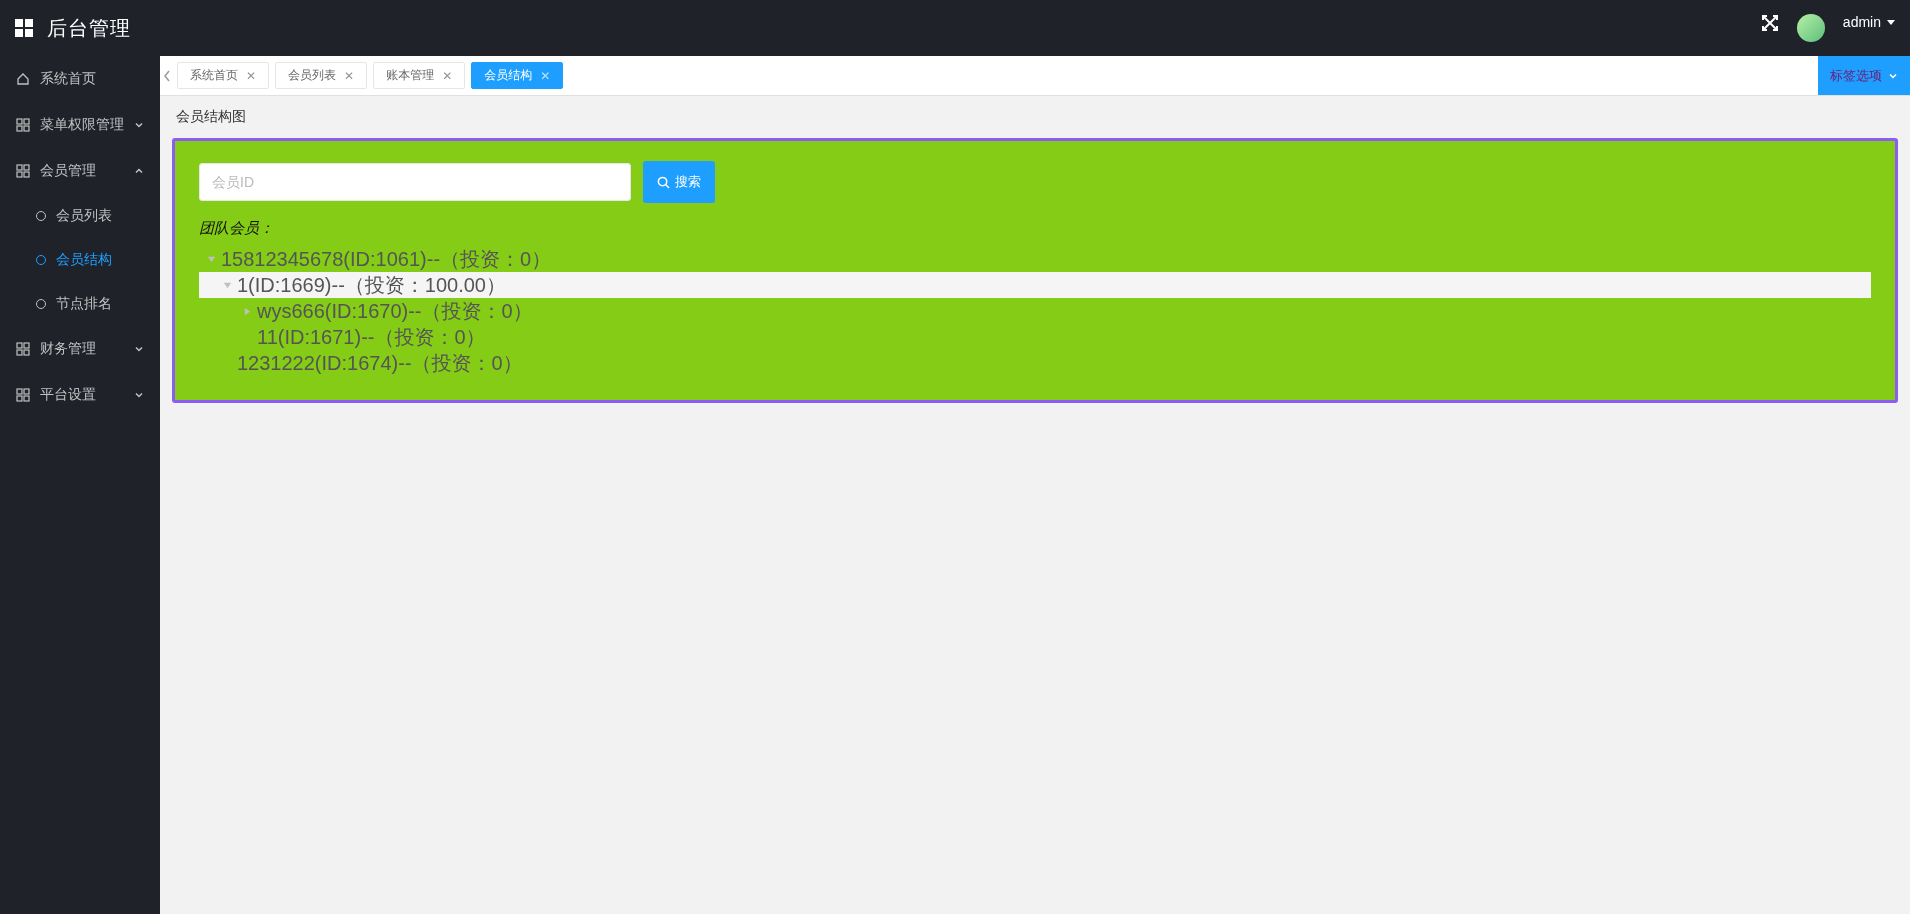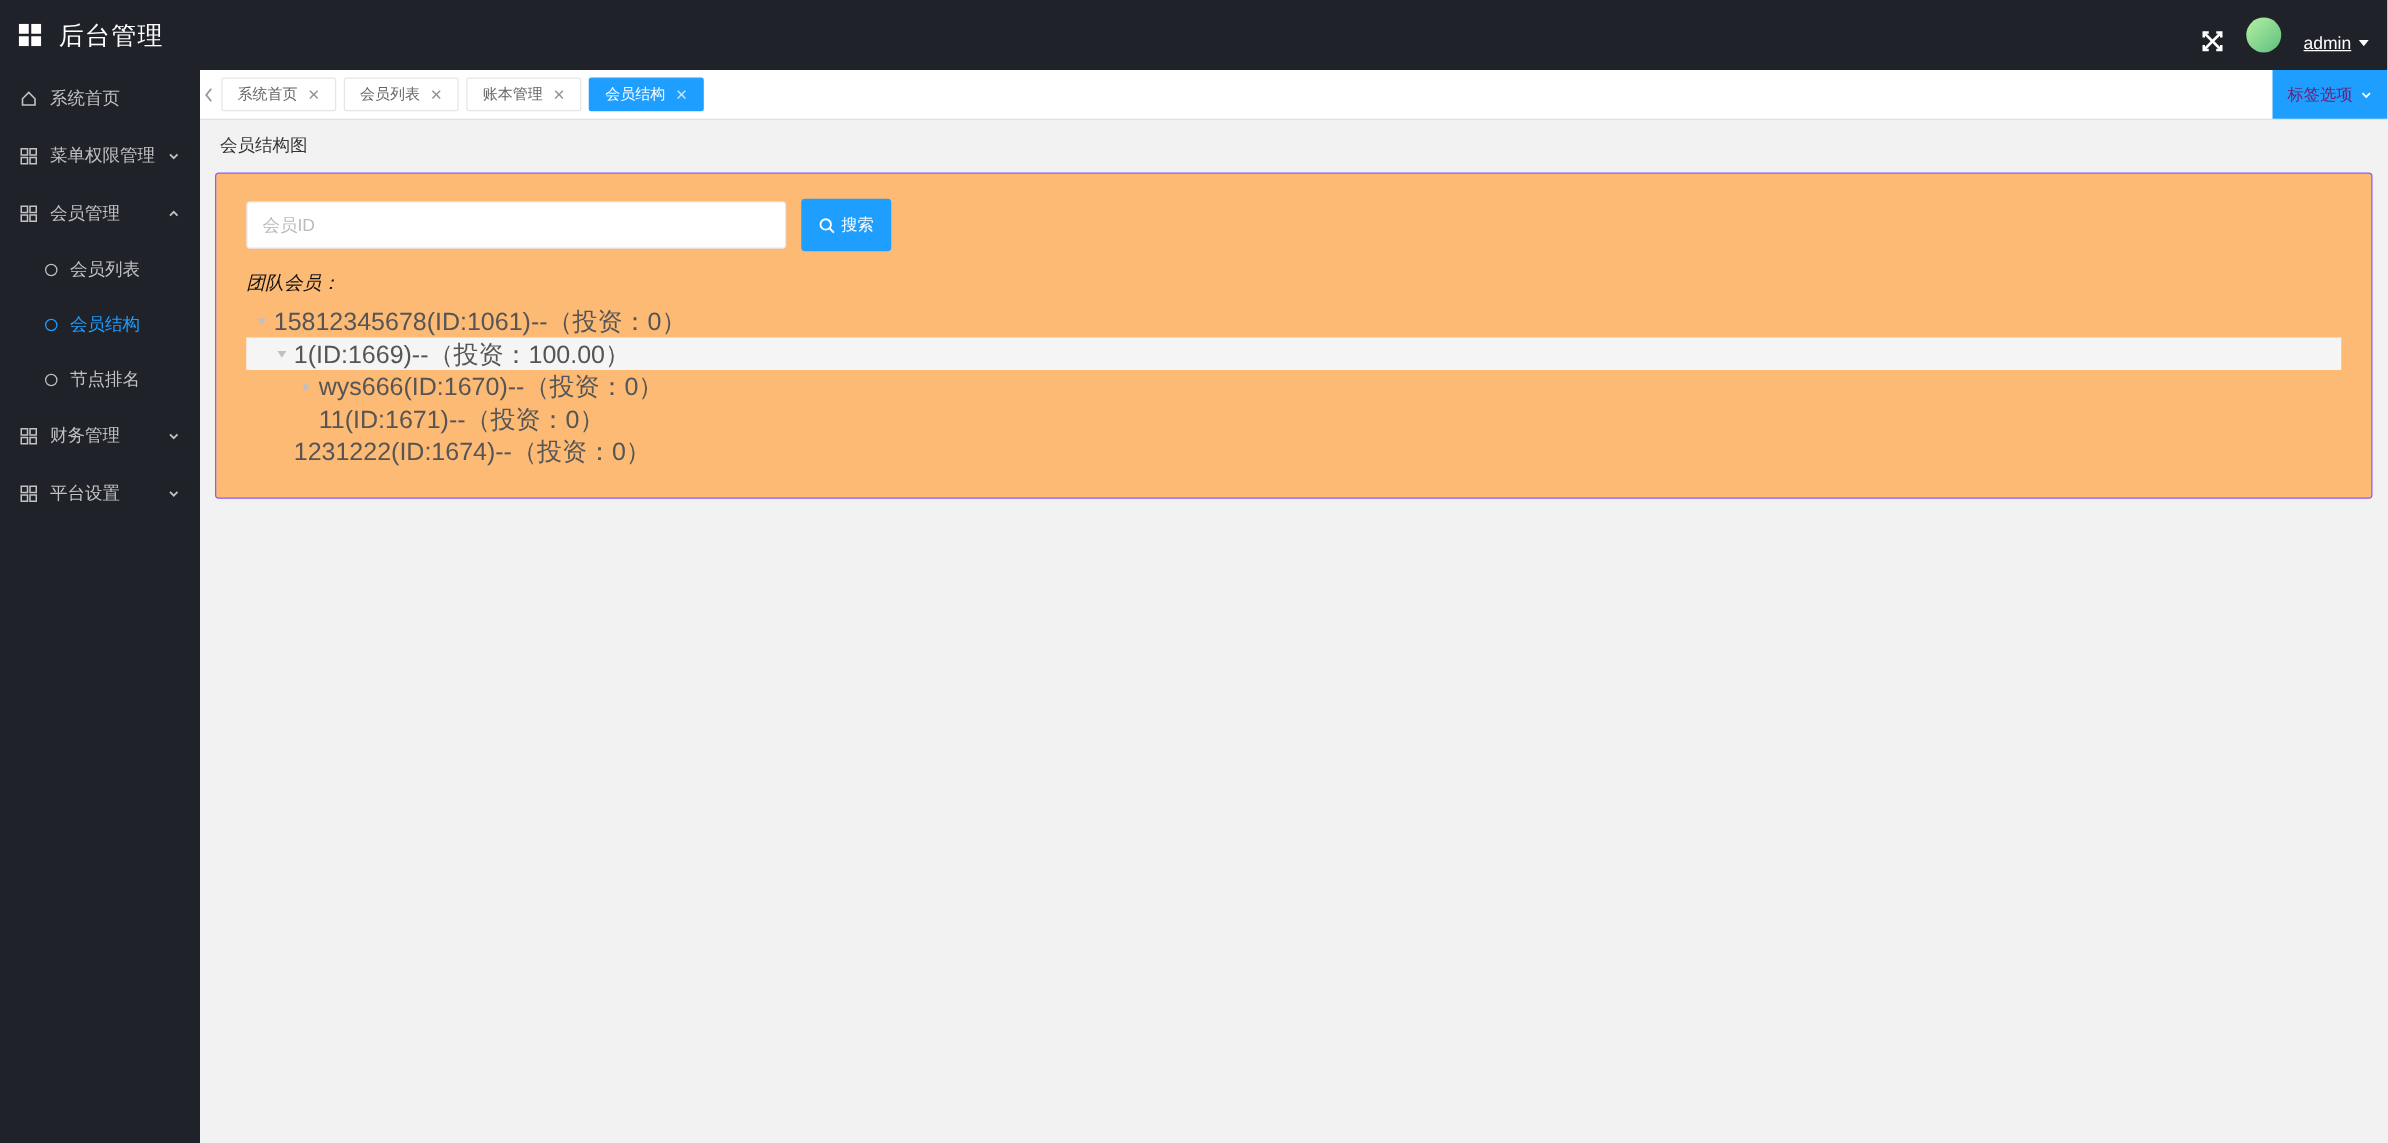--- a/index.html
+++ b/index.html
@@ -10,21 +10,21 @@
   background: #20222A;
   color: #fff;
   display: flex;
   align-items: center;
   padding: 0 15px;
   position: relative;
   z-index: 10;
 }
 .logo-icon { margin-right: 14px; display: inline-flex; }
 .logo-text { font-size: 20px; font-weight: 300; letter-spacing: 1px; }
-.header-right { margin-left: auto; display: flex; align-items: flex-end; gap: 18px; text-decoration: underline; }
+.header-right { margin-left: auto; display: flex; align-items: flex-start; gap: 18px; }
 .fullscreen-icon { cursor: pointer; color: #fff; }
 .avatar { width: 28px; height: 28px; border-radius: 50%; background: linear-gradient(135deg,#b7f0a4,#5bbf7d); display: inline-block; }
 .user-menu { display: flex; align-items: center; gap: 6px; cursor: pointer; font-size: 14px; }
 .caret-down { width: 0; height: 0; border-left: 4px solid transparent; border-right: 4px solid transparent; border-top: 5px solid #fff; }
 
 .sidebar {
   position: fixed;
   left: 0; top: 56px;
   width: 160px;
   bottom: 0;
@@ -99,23 +99,23 @@
   cursor: pointer;
   gap: 6px;
 }
 
 .page-title {
   padding: 12px 16px;
   font-size: 14px;
   color: #333;
 }
 .panel {
-  background: #fdba74;
+  background: #84cc16;
   margin: 0 12px 12px;
-  border: 1px solid #8b5cf6;
+  border: 3px solid #8b5cf6;
   border-radius: 3px;
   padding: 20px 24px 24px;
 }
 .search-row { display: flex; gap: 12px; align-items: center; margin-bottom: 16px; }
 .search-input {
   width: 432px;
   height: 38px;
   border: 1px solid #e6e6e6;
   border-radius: 3px;
   padding: 0 12px;

